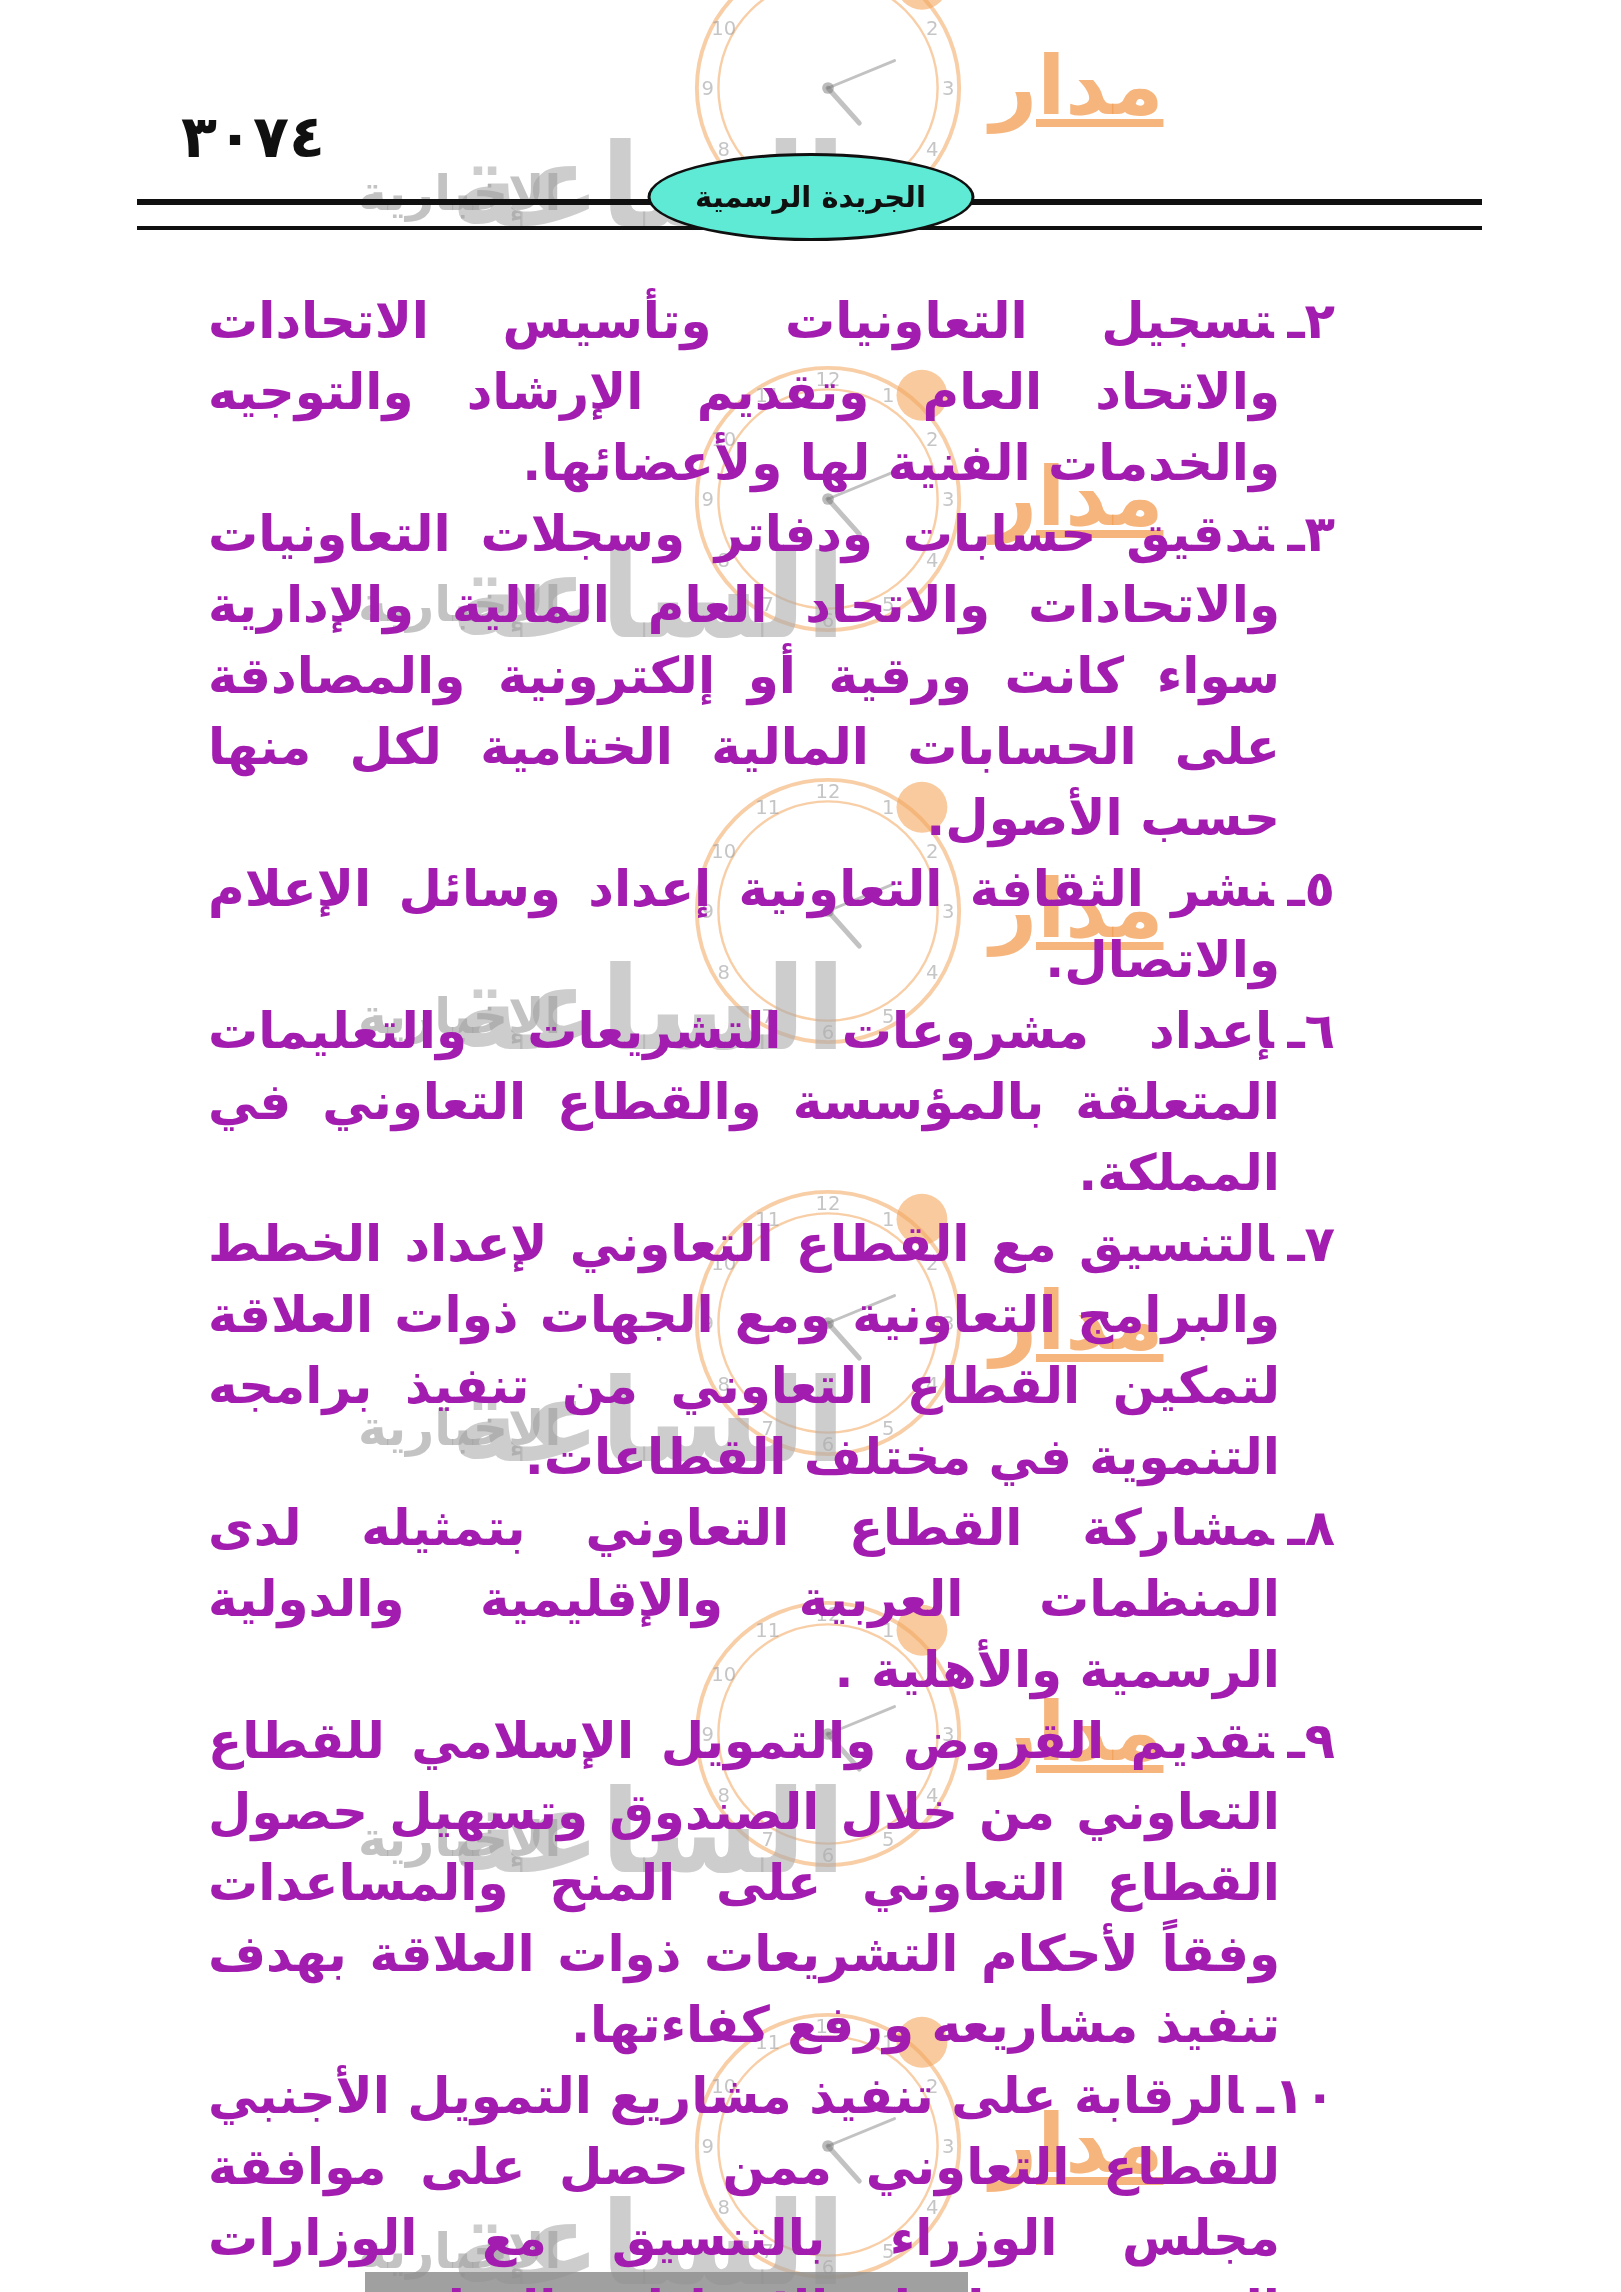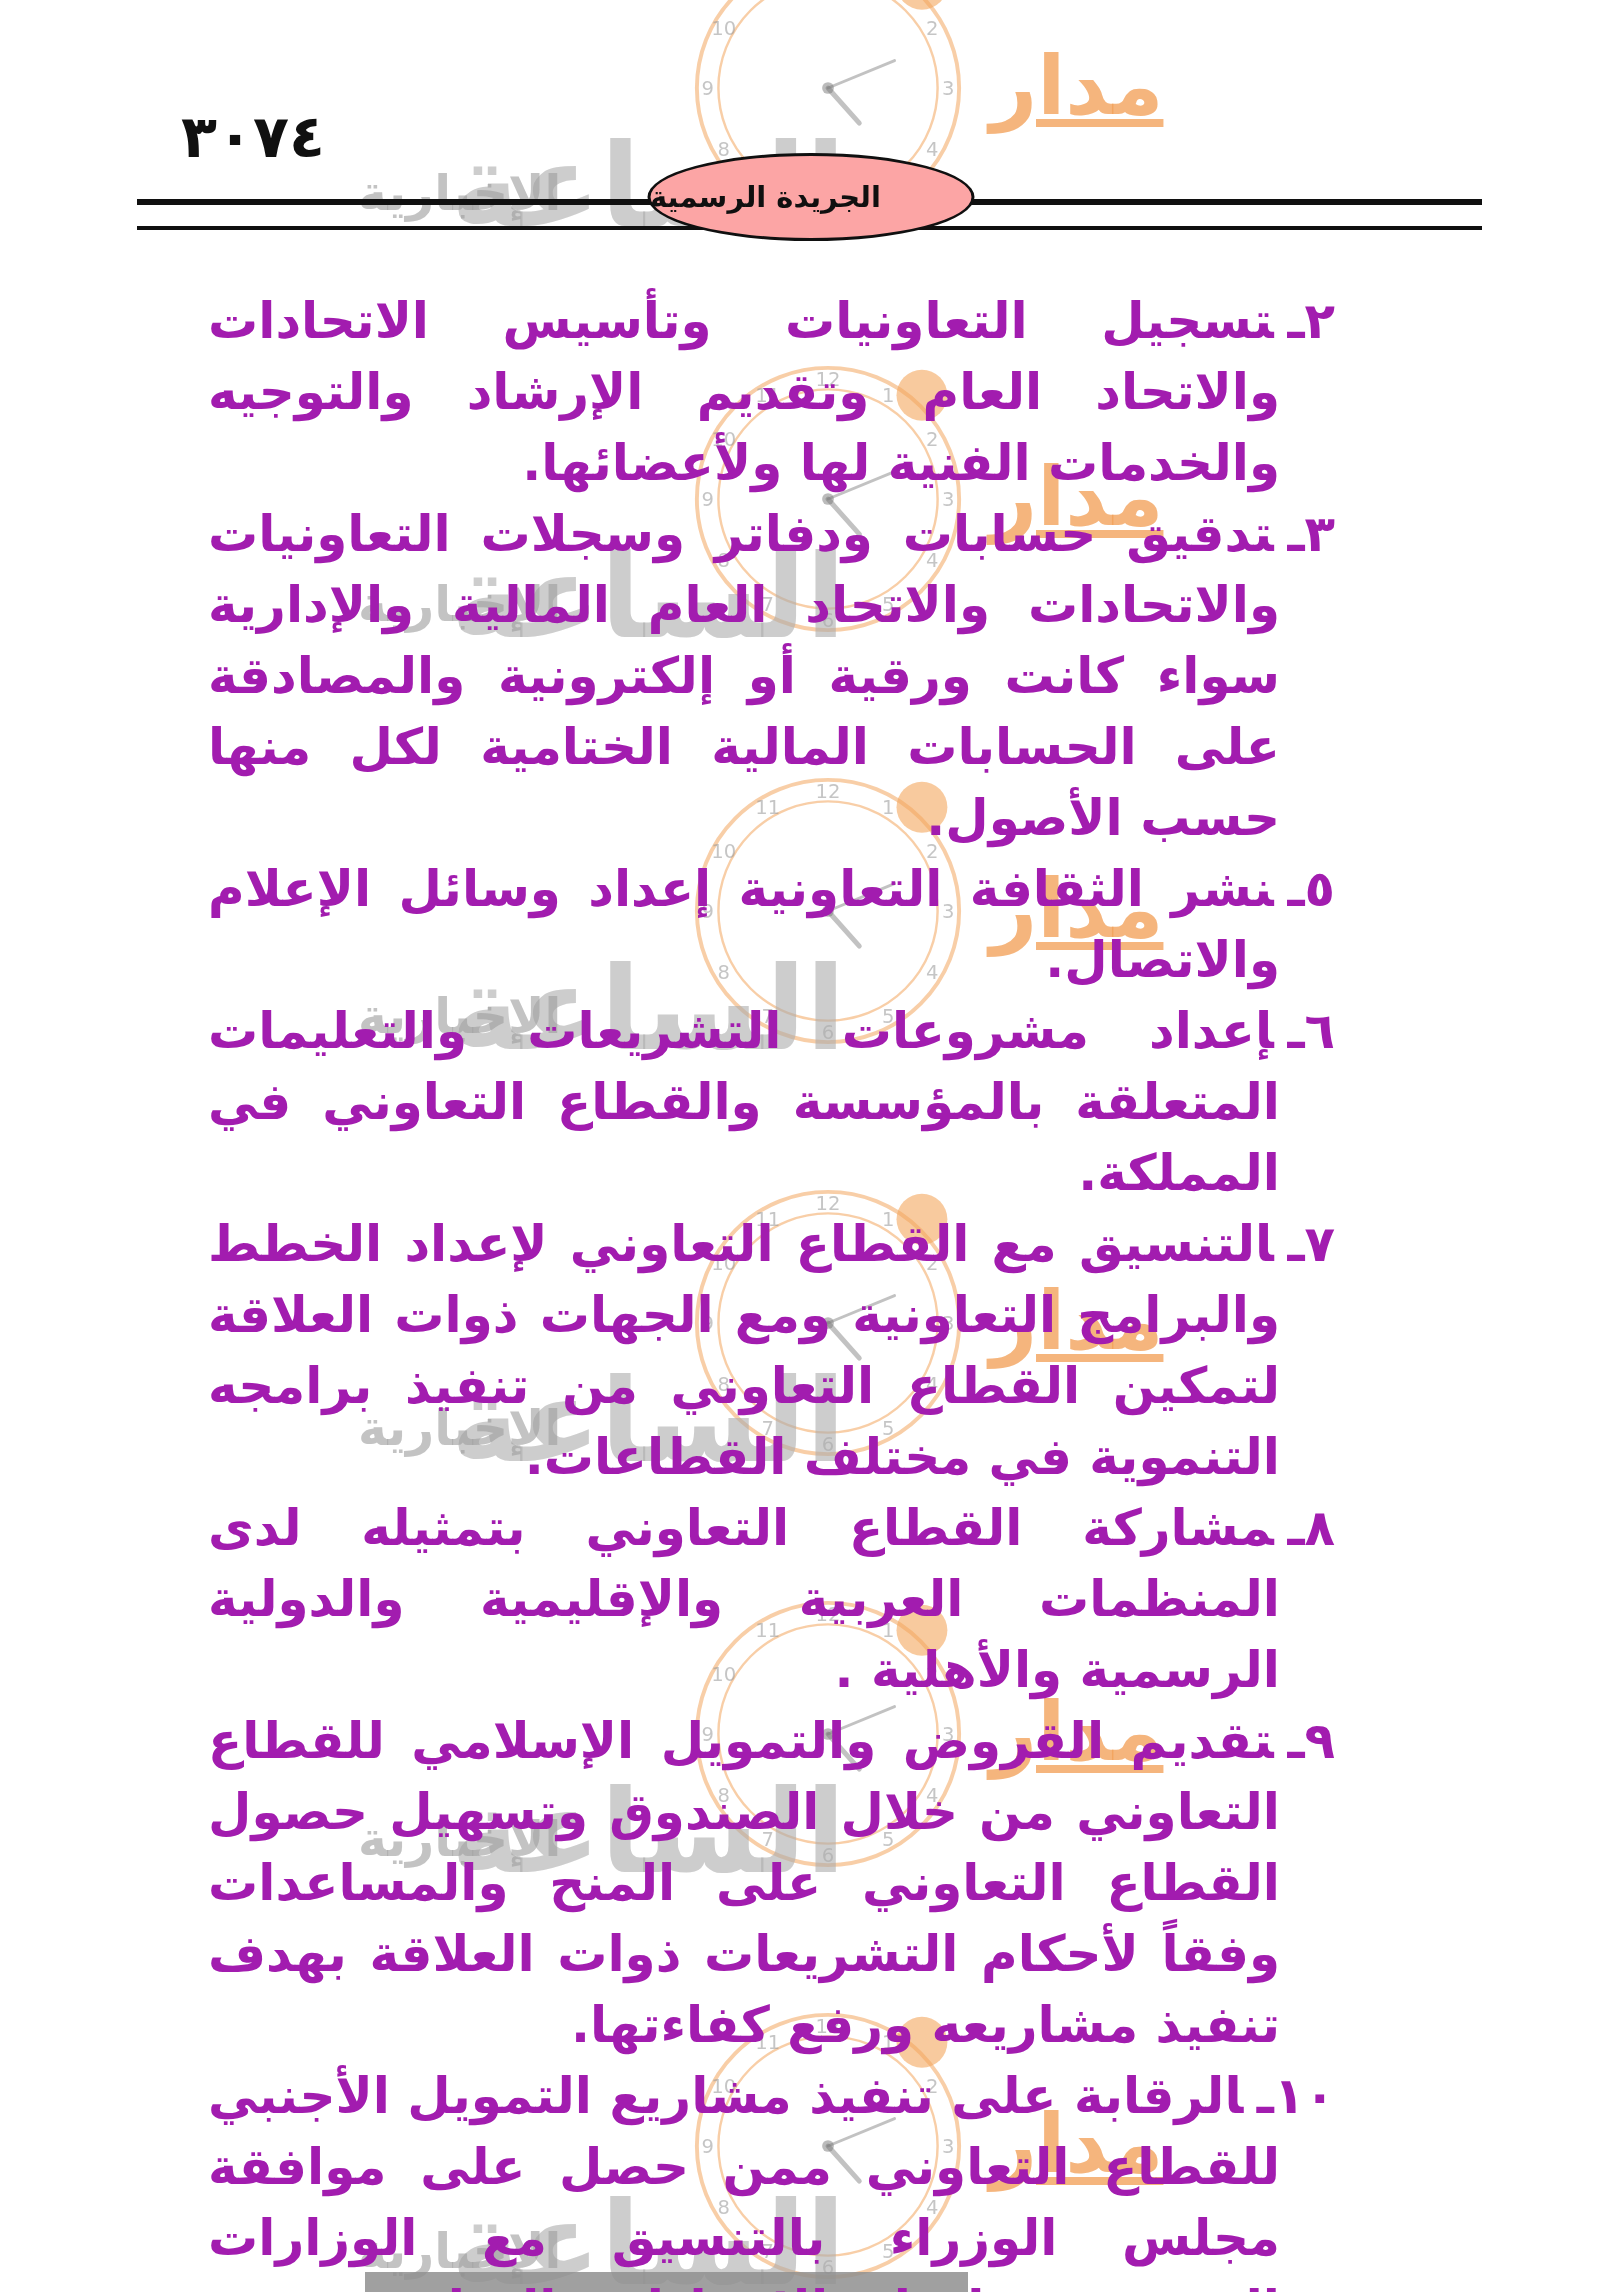--- a/index.html
+++ b/index.html
@@ -49,23 +49,23 @@
   
   .header { position:absolute; top:0; left:0; right:0; z-index:2; }
   .page-number {
     position:absolute; left:181px; top:102px;
     font-size:59px; font-weight:700; color:#101010; letter-spacing:3.9px;text-align:right;
   }
   .rule-1 { position:absolute; top:199px; left:137px; right:139px; height:5.9px; background:#101010; }
   .rule-2 { position:absolute; top:226px; left:137px; right:139px; height:3.9px; background:#101010; }
   .oval {
     position:absolute; left:50%; top:153px; transform:translateX(-50%);
-    width:327px; height:88px; background:#fca5a5;
+    width:327px; height:88px; background:#5eead4;
     border:3.9px solid #101010; border-radius:50%;
-    display:flex; align-items:center; justify-content:flex-start; z-index:3;
+    display:flex; align-items:center; justify-content:center; z-index:3;
   }
   .oval-text { font-size:29px; font-weight:700; color:#101010; direction:rtl; }
 
   
   .content {
     position:absolute; z-index:2; top:286px; right:286px; width:1127px;
     direction:rtl;
   }
   .item {
     font-size:50px; font-weight:700; color:#a21caf;

